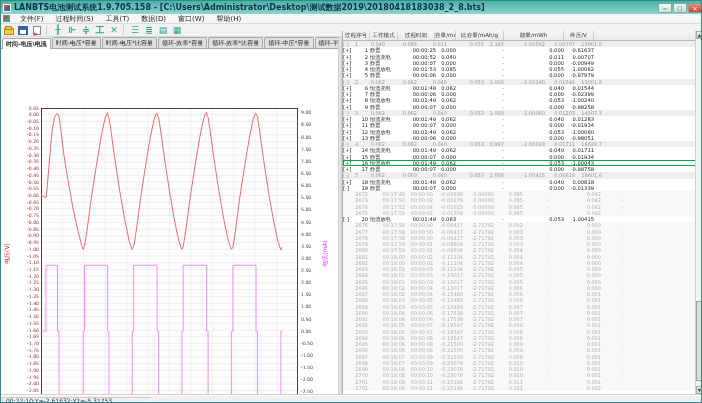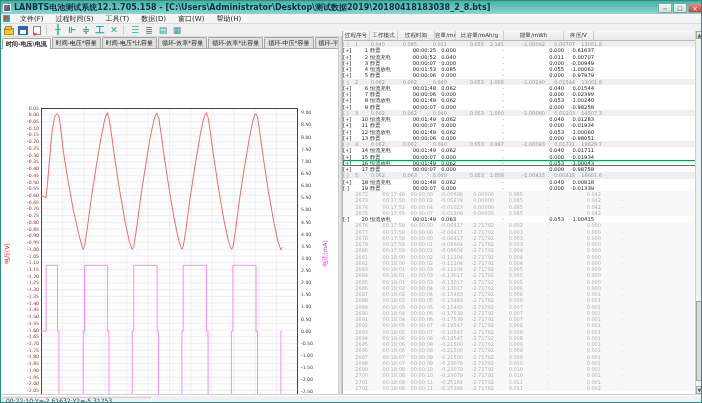--- a/index.html
+++ b/index.html
@@ -78,21 +78,21 @@
   #statusbar{position:absolute;left:0;top:394px;width:702px;height:9px;background:#f0f0f0;border-top:1px solid #ffffff;box-shadow:0 -1px 0 #cfcfcf;display:flex;align-items:center;}
   #status-cell{height:7px;margin-left:1px;padding:0 3px;border:1px solid #cfcfcf;border-right-color:#fff;border-bottom-color:#fff;font-size:6px;line-height:6px;color:#333;min-width:150px;}
 </style>
 </head>
 <body>
 
 <div id="app">
 
   <div id="titlebar">
     <span id="app-icon"></span>
-    <span id="title-text">LANBTS电池测试系统12.1.705.158 - [C:\Users\Administrator\Desktop\测试数据2019\20180418183038_2_8.bts]</span>
+    <span id="title-text">LANBTS电池测试系统1.9.705.158 - [C:\Users\Administrator\Desktop\测试数据2019\20180418183038_2_8.bts]</span>
     <span class="winbtn">─</span>
     <span class="winbtn">☐</span>
     <span class="winbtn close">✕</span>
   </div>
 
   <div id="menubar">
     <span id="mdi-icon"></span>
     <span id="menu-items" style="display:flex;">
         <span class="menu-item">文件(F)</span>
         <span class="menu-item">过程时间(S)</span>

